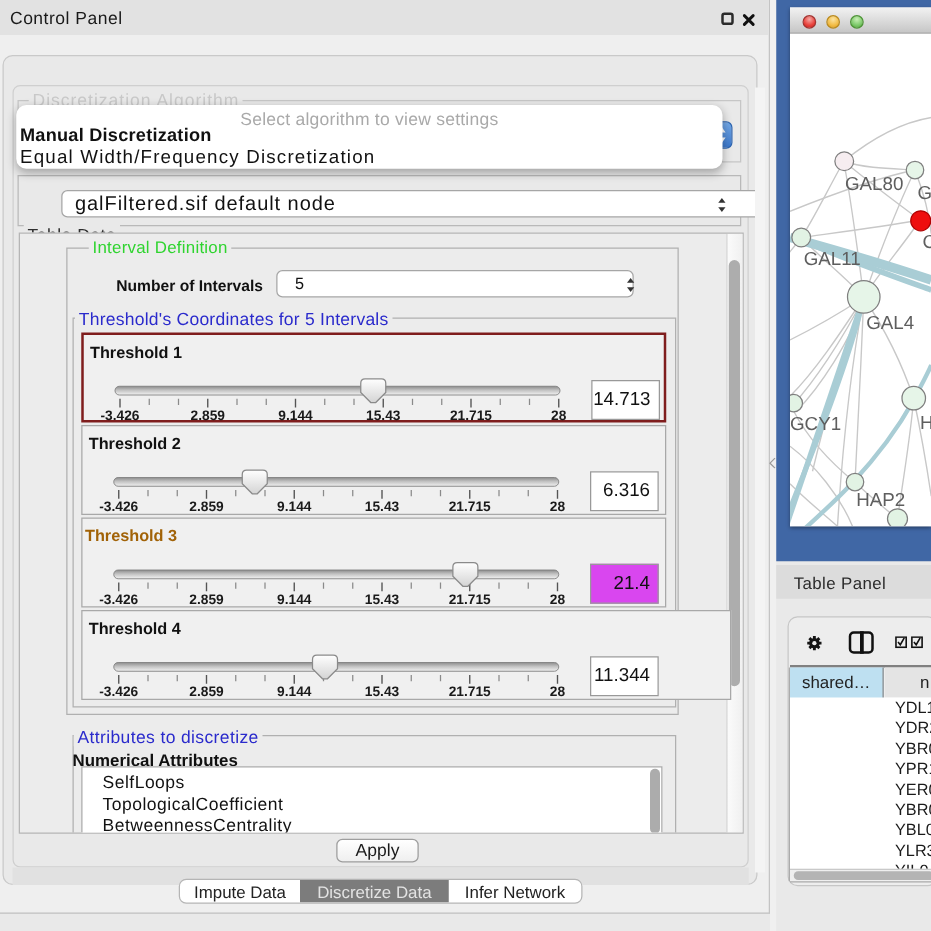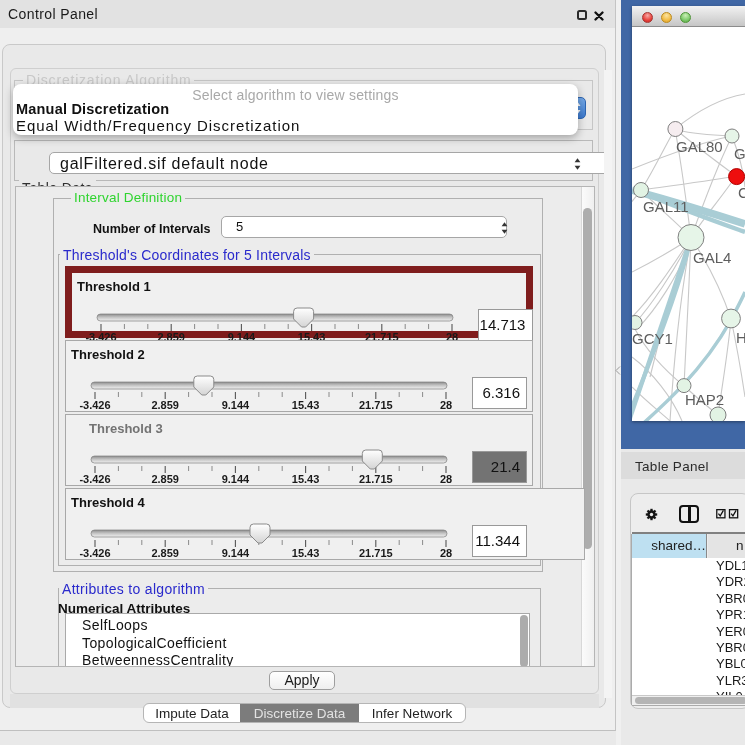--- a/index.html
+++ b/index.html
@@ -51,21 +51,21 @@
     <div class="abs" style="left:77px;top:35px;font-size:12.5px;font-weight:bold;color:#111;white-space:nowrap;">Number of Intervals</div>
     <div class="abs" style="left:205px;top:29px;width:286px;height:22px;background:#FFF;border:1px solid #A6A6A6;border-radius:5px;font-size:13px;color:#111;line-height:20px;padding-left:14px;">5</div>
     <svg class="abs" style="left:484px;top:34px;" width="9" height="14" viewBox="0 0 10 16">
       <path d="M5 1.5 L8.3 6 H1.7 Z" fill="#333"></path>
         <path d="M5 14.5 L1.7 10 H8.3 Z" fill="#333"></path>
     </svg>
 
     <div class="abs" style="left:42px;top:67px;width:483px;height:312px;border:1px solid #B0B0B0;"></div>
     <div class="abs" style="left:44px;top:60px;font-size:14px;letter-spacing:0.2px;color:#2A2ACC;background:#ECECEC;padding:0 3px;">Threshold's Coordinates for 5 Intervals</div>
 
-        <div class="abs" style="left:49px;top:79px;width:468px;height:72px;background:#F0F0F0;border:7px solid #7f1d1d;">
+        <div class="abs" style="left:49px;top:79px;width:468px;height:72px;background:#F0F0F0;border:2px solid #7f1d1d;">
       <div class="abs" style="left:5px;top:6px;font-size:13px;font-weight:bold;color:#111;">Threshold 1</div>
       <svg class="abs" style="left:0;top:0;" width="468" height="72" viewBox="0 0 468 72">
         <defs>
           <linearGradient id="trackg1" x1="0" y1="0" x2="0" y2="1">
             <stop offset="0" stop-color="#8C8C8C"></stop>
               <stop offset="0.45" stop-color="#C2C2C2"></stop>
               <stop offset="1" stop-color="#F2F2F2"></stop>
           </linearGradient>
           <linearGradient id="thumbg" x1="0" y1="0" x2="0" y2="1">
             <stop offset="0" stop-color="#FFFFFF"></stop>
@@ -134,21 +134,21 @@
           <text x="99.2" y="68" text-anchor="middle" font-size="11" font-weight="bold" fill="#1A1A1A" font-family="Liberation Sans, sans-serif">2.859</text>
           <text x="169.4" y="68" text-anchor="middle" font-size="11" font-weight="bold" fill="#1A1A1A" font-family="Liberation Sans, sans-serif">9.144</text>
           <text x="239.6" y="68" text-anchor="middle" font-size="11" font-weight="bold" fill="#1A1A1A" font-family="Liberation Sans, sans-serif">15.43</text>
           <text x="309.8" y="68" text-anchor="middle" font-size="11" font-weight="bold" fill="#1A1A1A" font-family="Liberation Sans, sans-serif">21.715</text>
           <text x="380" y="68" text-anchor="middle" font-size="11" font-weight="bold" fill="#1A1A1A" font-family="Liberation Sans, sans-serif">28</text>
         <path d="M127.8 46 L127.8 38.5 Q127.8 35 131.3 35 L144.3 35 Q147.8 35 147.8 38.5 L147.8 46 L139.8 54 L135.8 54 Z" fill="url(#thumbg)" stroke="#8A8A8A" stroke-width="1"></path>
       </svg>
       <div class="abs" style="left:406px;top:36px;width:55px;height:32px;background:#FFF;border:1px solid #999;font-size:15px;color:#111;text-align:right;line-height:30px;padding-right:6px;">6.316</div>
     </div>
     <div class="abs" style="left:49px;top:227px;width:468px;height:72px;background:#F0F0F0;border:1px solid #A8A8A8;">
-      <div class="abs" style="left:23px;top:6px;font-size:13px;font-weight:bold;color:#737373;">Threshold 3</div>
+      <div class="abs" style="left:2px;top:6px;font-size:13px;font-weight:bold;color:#a16207;">Threshold 3</div>
       <svg class="abs" style="left:0;top:0;" width="468" height="72" viewBox="0 0 468 72">
         <defs>
           <linearGradient id="trackg3" x1="0" y1="0" x2="0" y2="1">
             <stop offset="0" stop-color="#8C8C8C"></stop>
               <stop offset="0.45" stop-color="#C2C2C2"></stop>
               <stop offset="1" stop-color="#F2F2F2"></stop>
           </linearGradient>
           <linearGradient id="thumbg" x1="0" y1="0" x2="0" y2="1">
             <stop offset="0" stop-color="#FFFFFF"></stop>
               <stop offset="1" stop-color="#D4D4D4"></stop>
@@ -172,21 +172,21 @@
           <line x1="356.6" y1="51" x2="356.6" y2="56" stroke="#8A8A8A" stroke-width="1"></line>
           <line x1="380.0" y1="51" x2="380.0" y2="58" stroke="#555" stroke-width="1.1"></line>
         <text x="29" y="68" text-anchor="middle" font-size="11" font-weight="bold" fill="#1A1A1A" font-family="Liberation Sans, sans-serif">-3.426</text>
           <text x="99.2" y="68" text-anchor="middle" font-size="11" font-weight="bold" fill="#1A1A1A" font-family="Liberation Sans, sans-serif">2.859</text>
           <text x="169.4" y="68" text-anchor="middle" font-size="11" font-weight="bold" fill="#1A1A1A" font-family="Liberation Sans, sans-serif">9.144</text>
           <text x="239.6" y="68" text-anchor="middle" font-size="11" font-weight="bold" fill="#1A1A1A" font-family="Liberation Sans, sans-serif">15.43</text>
           <text x="309.8" y="68" text-anchor="middle" font-size="11" font-weight="bold" fill="#1A1A1A" font-family="Liberation Sans, sans-serif">21.715</text>
           <text x="380" y="68" text-anchor="middle" font-size="11" font-weight="bold" fill="#1A1A1A" font-family="Liberation Sans, sans-serif">28</text>
         <path d="M296.3 46 L296.3 38.5 Q296.3 35 299.8 35 L312.8 35 Q316.3 35 316.3 38.5 L316.3 46 L308.3 54 L304.3 54 Z" fill="url(#thumbg)" stroke="#8A8A8A" stroke-width="1"></path>
       </svg>
-      <div class="abs" style="left:406px;top:36px;width:55px;height:32px;background:#737373;border:1px solid #999;font-size:15px;color:#111;text-align:right;line-height:30px;padding-right:6px;">21.4</div>
+      <div class="abs" style="left:406px;top:36px;width:55px;height:32px;background:#d946ef;border:1px solid #999;font-size:15px;color:#111;text-align:right;line-height:30px;padding-right:6px;">21.4</div>
     </div>
     <div class="abs" style="left:49px;top:301px;width:520px;height:72px;background:#F0F0F0;border:1px solid #A8A8A8;">
       <div class="abs" style="left:5px;top:6px;font-size:13px;font-weight:bold;color:#111;">Threshold 4</div>
       <svg class="abs" style="left:0;top:0;" width="468" height="72" viewBox="0 0 468 72">
         <defs>
           <linearGradient id="trackg4" x1="0" y1="0" x2="0" y2="1">
             <stop offset="0" stop-color="#8C8C8C"></stop>
               <stop offset="0.45" stop-color="#C2C2C2"></stop>
               <stop offset="1" stop-color="#F2F2F2"></stop>
           </linearGradient>
@@ -217,21 +217,21 @@
           <text x="169.4" y="68" text-anchor="middle" font-size="11" font-weight="bold" fill="#1A1A1A" font-family="Liberation Sans, sans-serif">9.144</text>
           <text x="239.6" y="68" text-anchor="middle" font-size="11" font-weight="bold" fill="#1A1A1A" font-family="Liberation Sans, sans-serif">15.43</text>
           <text x="309.8" y="68" text-anchor="middle" font-size="11" font-weight="bold" fill="#1A1A1A" font-family="Liberation Sans, sans-serif">21.715</text>
           <text x="380" y="68" text-anchor="middle" font-size="11" font-weight="bold" fill="#1A1A1A" font-family="Liberation Sans, sans-serif">28</text>
         <path d="M184.0 46 L184.0 38.5 Q184.0 35 187.5 35 L200.5 35 Q204.0 35 204.0 38.5 L204.0 46 L196.0 54 L192.0 54 Z" fill="url(#thumbg)" stroke="#8A8A8A" stroke-width="1"></path>
       </svg>
       <div class="abs" style="left:406px;top:36px;width:55px;height:32px;background:#FFF;border:1px solid #999;font-size:15px;color:#111;text-align:right;line-height:30px;padding-right:6px;">11.344</div>
     </div>
 
     <div class="abs" style="left:42px;top:401px;width:483px;height:110px;border:1px solid #B0B0B0;"></div>
-    <div class="abs" style="left:43px;top:394px;font-size:14px;letter-spacing:0.3px;color:#2A2ACC;background:#ECECEC;padding:0 3px;">Attributes to algorithm</div>
+    <div class="abs" style="left:43px;top:394px;font-size:14px;letter-spacing:0.3px;color:#2A2ACC;background:#ECECEC;padding:0 3px;">Attributes to discretize</div>
     <div class="abs" style="left:42px;top:414px;font-size:13.5px;font-weight:bold;color:#111;">Numerical Attributes</div>
     <div class="abs" style="left:49px;top:426px;width:465px;height:60px;background:#FFF;border:1px solid #A9A9A9;font-size:13px;color:#111;">
       <div style="padding:3px 0 0 16px;line-height:17.5px;font-size:14px;letter-spacing:0.4px;">SelfLoops<br>TopologicalCoefficient<br>BetweennessCentrality</div>
       <div class="abs" style="left:454px;top:1px;width:8px;height:52px;background:#ACACAC;border-radius:4px;"></div>
     </div>
   </div>
 
   <div class="abs" style="left:604px;top:70px;width:8px;height:628px;background:#F4F4F4;"></div>
 
   <div class="abs" style="left:269px;top:671px;width:66px;height:19px;background:linear-gradient(#FFFFFF,#EFEFEF);border:1px solid #9E9E9E;border-radius:5px;font-size:14px;color:#1A1A1A;text-align:center;line-height:17px;">Apply</div>
@@ -338,21 +338,21 @@
 <div class="abs" style="left:688px;top:505px;width:2.5px;height:18px;background:#111;"></div>
 <svg class="abs" style="left:716px;top:509px;" width="23" height="10" viewBox="0 0 25 11">
   <rect x="0.7" y="0.7" width="9" height="9" fill="none" stroke="#111" stroke-width="1.4"></rect>
   <path d="M2.5 5 L4.5 7.5 L8 1.5" stroke="#111" stroke-width="1.4" fill="none"></path>
   <rect x="14.7" y="0.7" width="9" height="9" fill="none" stroke="#111" stroke-width="1.4"></rect>
   <path d="M16.5 5 L18.5 7.5 L22 1.5" stroke="#111" stroke-width="1.4" fill="none"></path>
 </svg>
 
 <div class="abs" style="left:632px;top:532px;width:113px;height:2px;background:#808080;"></div>
 <div class="abs" style="left:631px;top:534px;width:1px;height:171px;background:#ABABAB;"></div>
-<div class="abs" style="left:632px;top:534px;width:75px;height:36px;background:#BEE0F1;border-right:1px solid #8A8A8A;font-size:13.5px;color:#222;text-align:right;line-height:24px;">shared…</div>
+<div class="abs" style="left:632px;top:534px;width:75px;height:36px;background:#BEE0F1;border-right:1px solid #8A8A8A;font-size:13.5px;color:#222;text-align:center;line-height:24px;">shared…</div>
 <div class="abs" style="left:708px;top:534px;width:37px;height:24px;background:#E4E4E4;font-size:13.5px;color:#222;padding-left:28px;line-height:24px;">n</div>
 <div class="abs" style="left:632px;top:558px;width:113px;height:138px;background:#FFF;overflow:hidden;font-size:13px;color:#1A1A1A;">
   <div class="abs" style="left:84px;top:0;width:40px;line-height:16.4px;white-space:nowrap;">YDL1<br>YDR2<br>YBR0<br>YPR1<br>YER0<br>YBR0<br>YBL0<br>YLR3<br>YIL0</div>
 </div>
 <div class="abs" style="left:632px;top:695px;width:113px;height:10px;background:#EFEFEF;border-top:1px solid #C9C9C9;"></div>
 <div class="abs" style="left:635px;top:696.5px;width:112px;height:7px;background:#B4B4B4;border-radius:4px;"></div>
 <div class="abs" style="left:632px;top:705px;width:113px;height:1px;background:#AAA;"></div>
 
 <div class="abs" style="left:13px;top:84px;width:565px;height:51px;background:#FFF;border-radius:8px;box-shadow:0 3px 8px rgba(0,0,0,0.3);z-index:50;">
   <div class="abs" style="left:0;top:3px;width:565px;text-align:center;font-size:14px;letter-spacing:0.2px;color:#A9A9A9;">Select algorithm to view settings</div>

